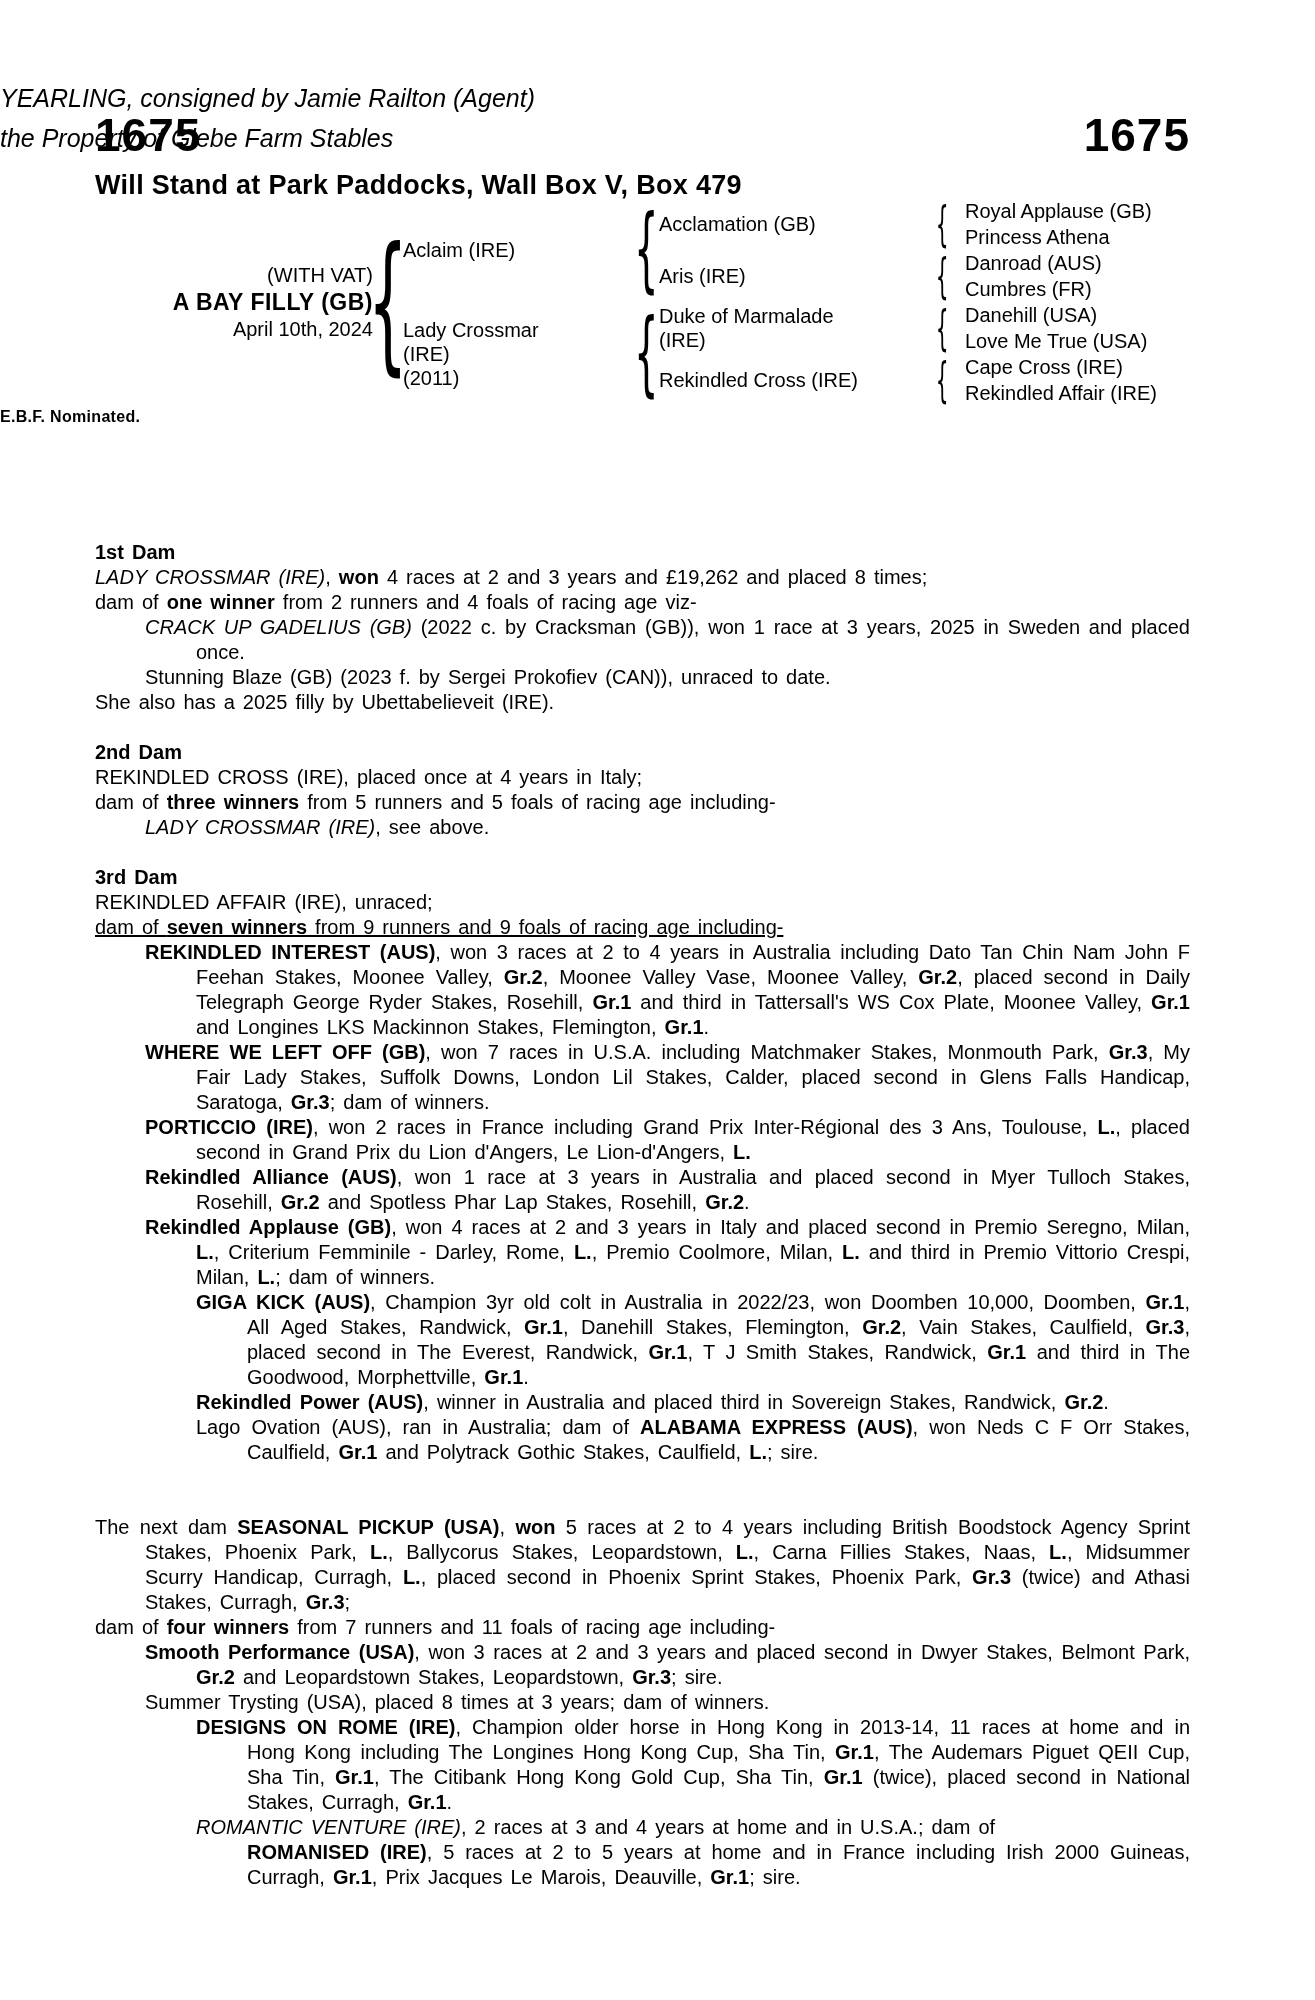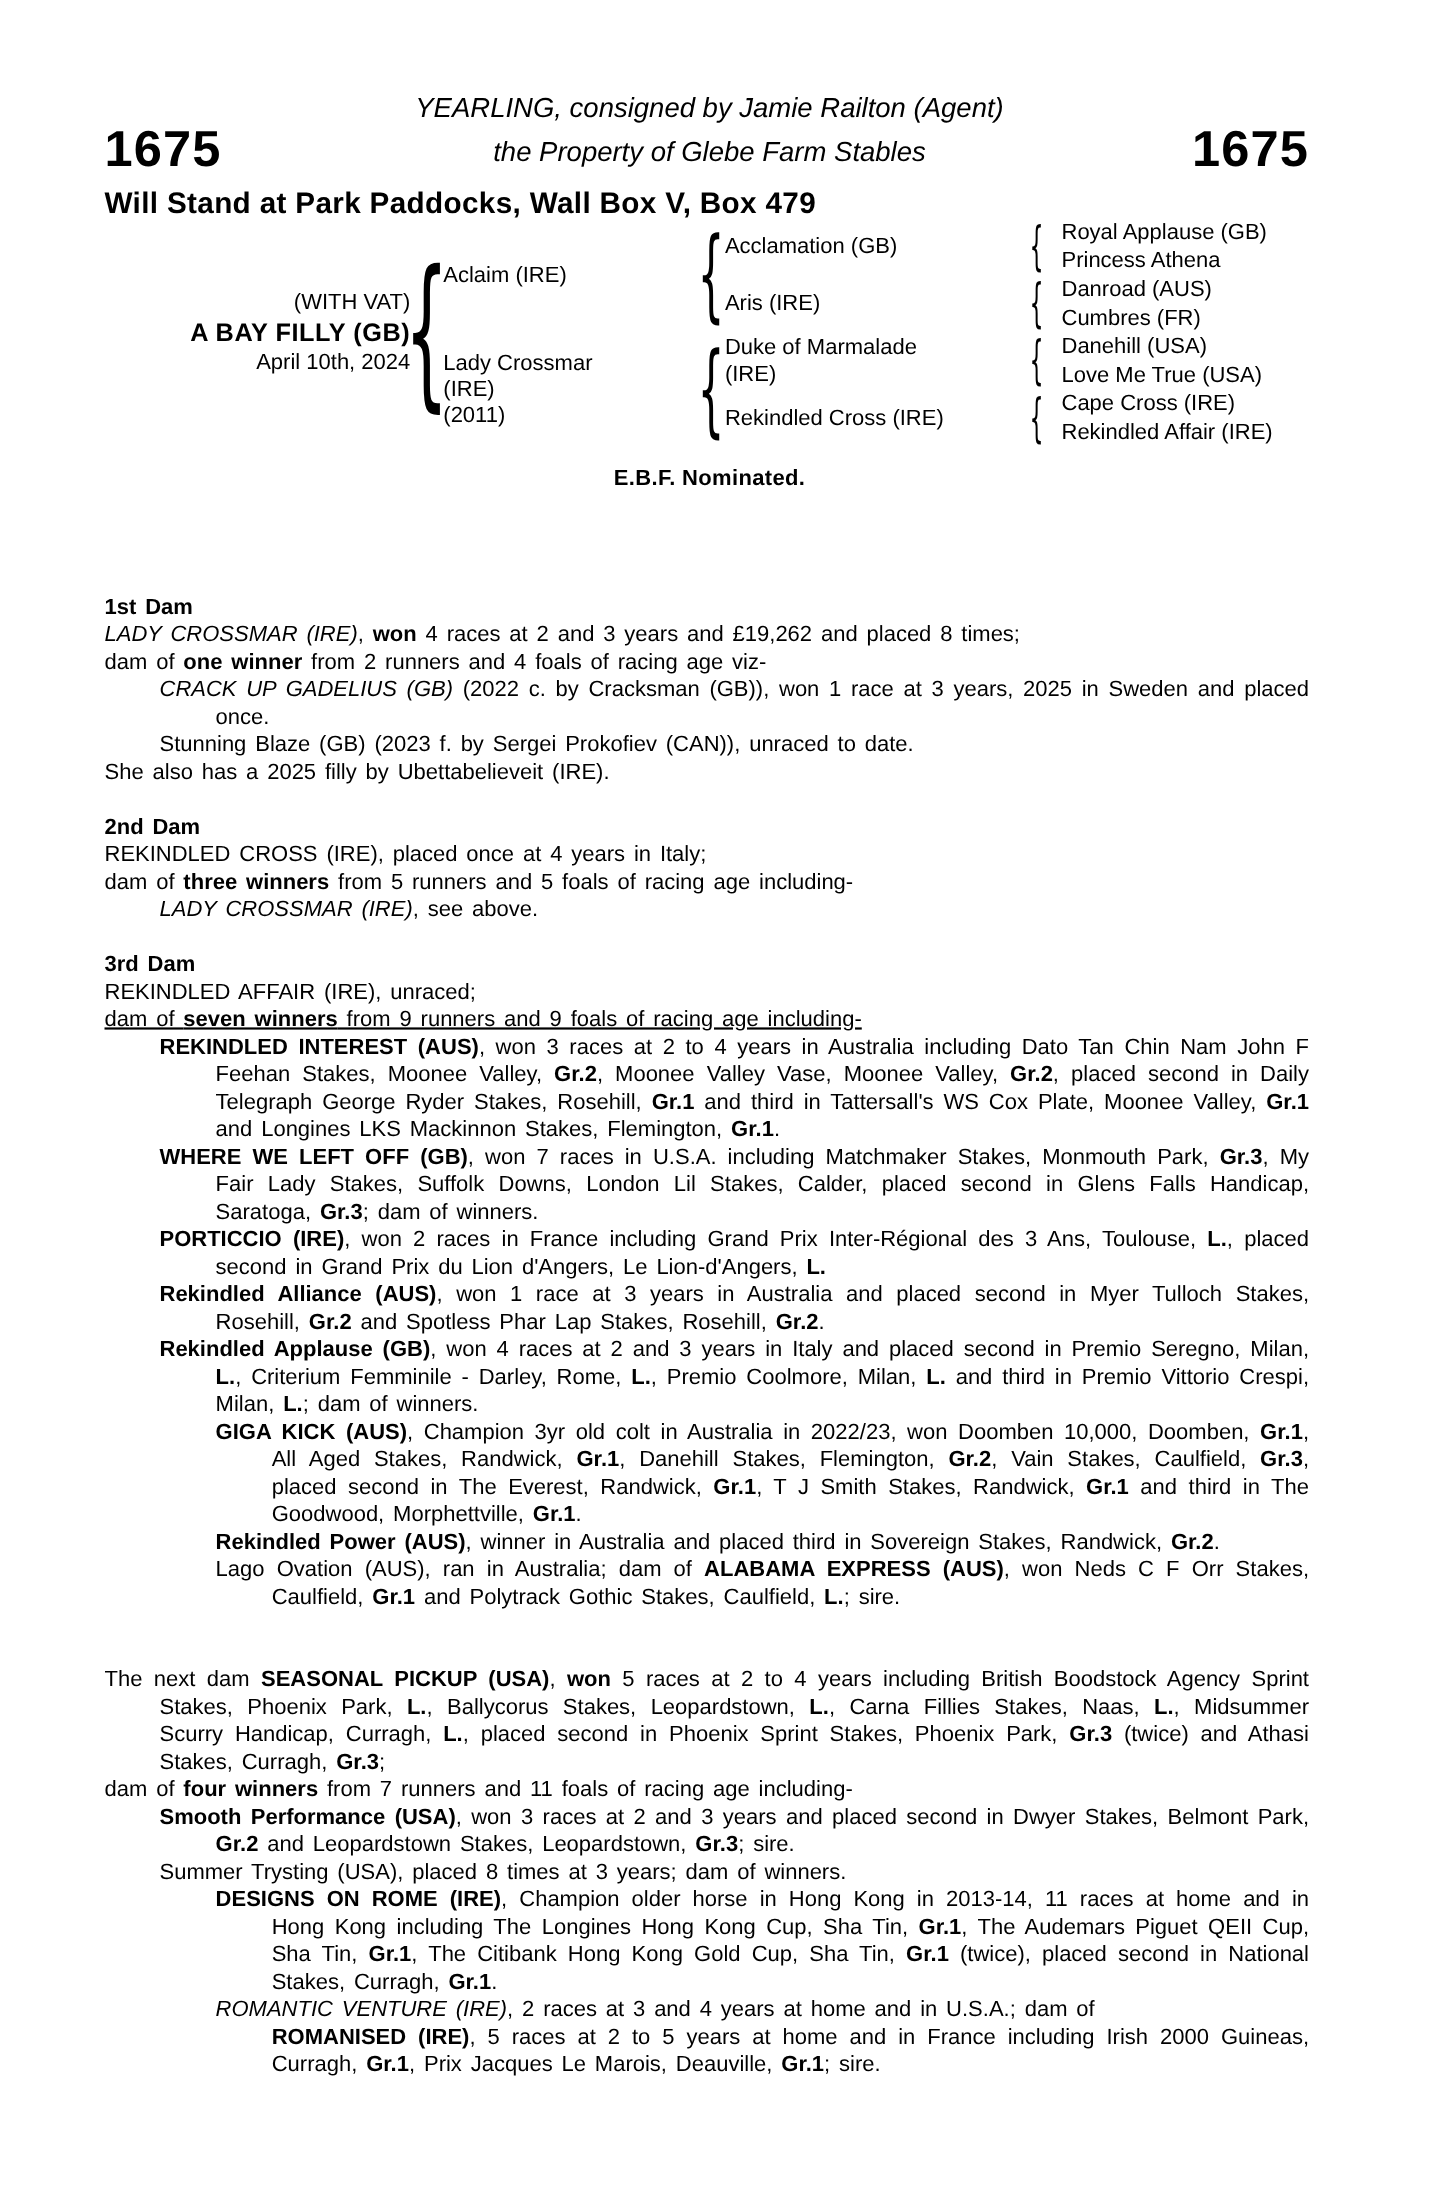--- a/index.html
+++ b/index.html
@@ -1,21 +1,21 @@
 <!DOCTYPE html>
 <html><head>
 <meta charset="utf-8">
 <style>
   html,body{margin:0;padding:0;}
   body{
     width:1315px;height:2000px;background:#ffffff;color:#000000;
     font-family:"Liberation Sans", sans-serif;position:relative;overflow:hidden;
   }
   .abs{position:absolute;}
-  .centered-line{left:0;width:1290px;text-align:center;}
+  .centered-line{left:0;width:1290px;}
   .consign{top:84px;font-style:italic;font-size:25px;}
   .property{top:124px;font-style:italic;font-size:25px;}
   .lot{top:108px;font-weight:bold;font-size:46px;letter-spacing:1px;}
   .lot-left{left:95px;}
   .lot-right{right:125px;}
   .stand{top:170px;left:95px;font-weight:bold;font-size:27px;letter-spacing:.3px;}
 
   
   .pedigree{
     top:198px;left:95px;width:1105px;display:grid;
@@ -37,21 +37,21 @@
   .brace{display:flex;align-items:center;justify-content:center;overflow:visible;}
   .brace>span{display:block;font-family:"DejaVu Sans",sans-serif;font-weight:400;
     transform:scaleX(.42);transform-origin:center;line-height:1;}
   .brace.b-lg>span{font-size:150px;}
   .brace.b-md>span{font-size:92px;}
   .brace.b-sm>span{font-size:48px;}
   .brace.bc2{grid-column:2;}
   .brace.bc4{grid-column:4;}
   .brace.bc6{grid-column:6;}
 
-  .ebf{top:424px;font-weight:bold;font-size:20px;letter-spacing:.3px;}
+  .ebf{top:408px;font-weight:bold;font-size:16px;letter-spacing:.3px;}
 
   
   .body-text{top:540px;left:95px;width:1095px;font-size:20px;line-height:25px;
     text-align:justify;word-spacing:2.5px;}
   .section-heading{font-weight:bold;text-align:left;}
   .para{text-align:justify;}
   .seg-b{font-weight:bold;}
   .seg-i{font-style:italic;}
 </style>
 </head>

